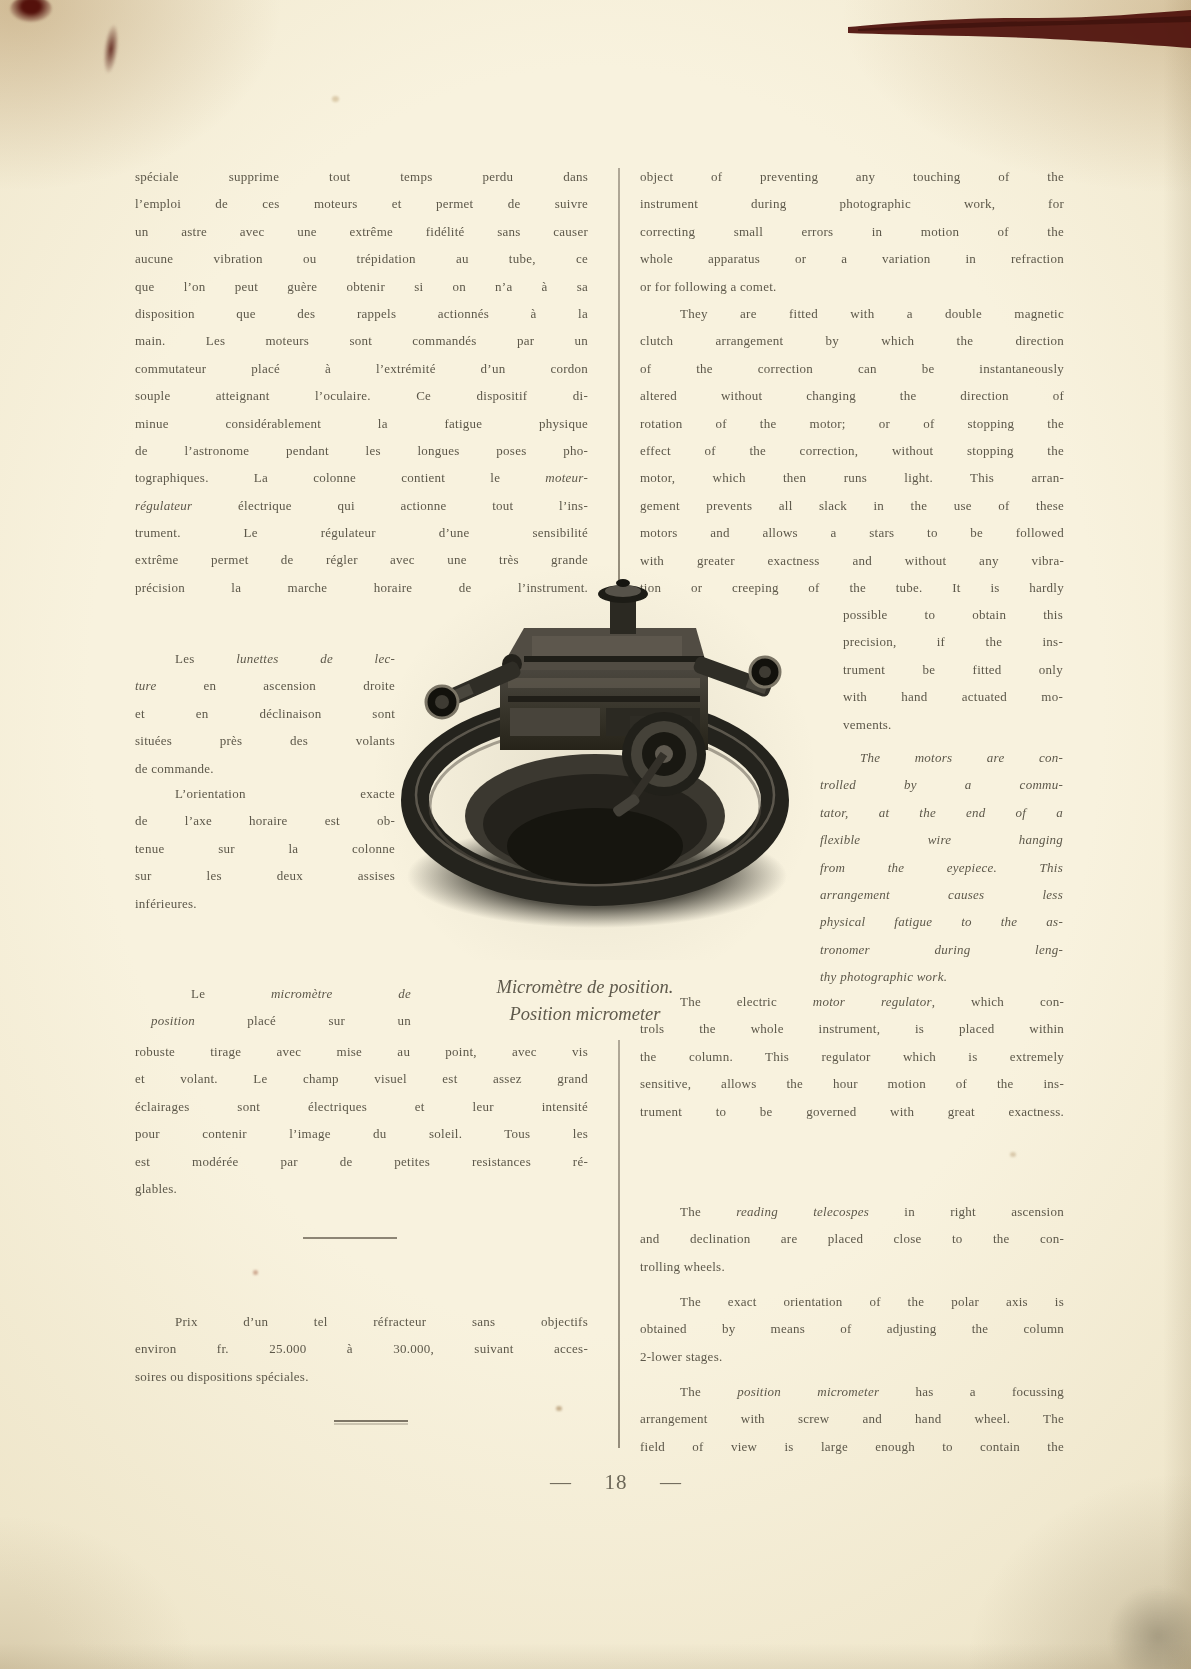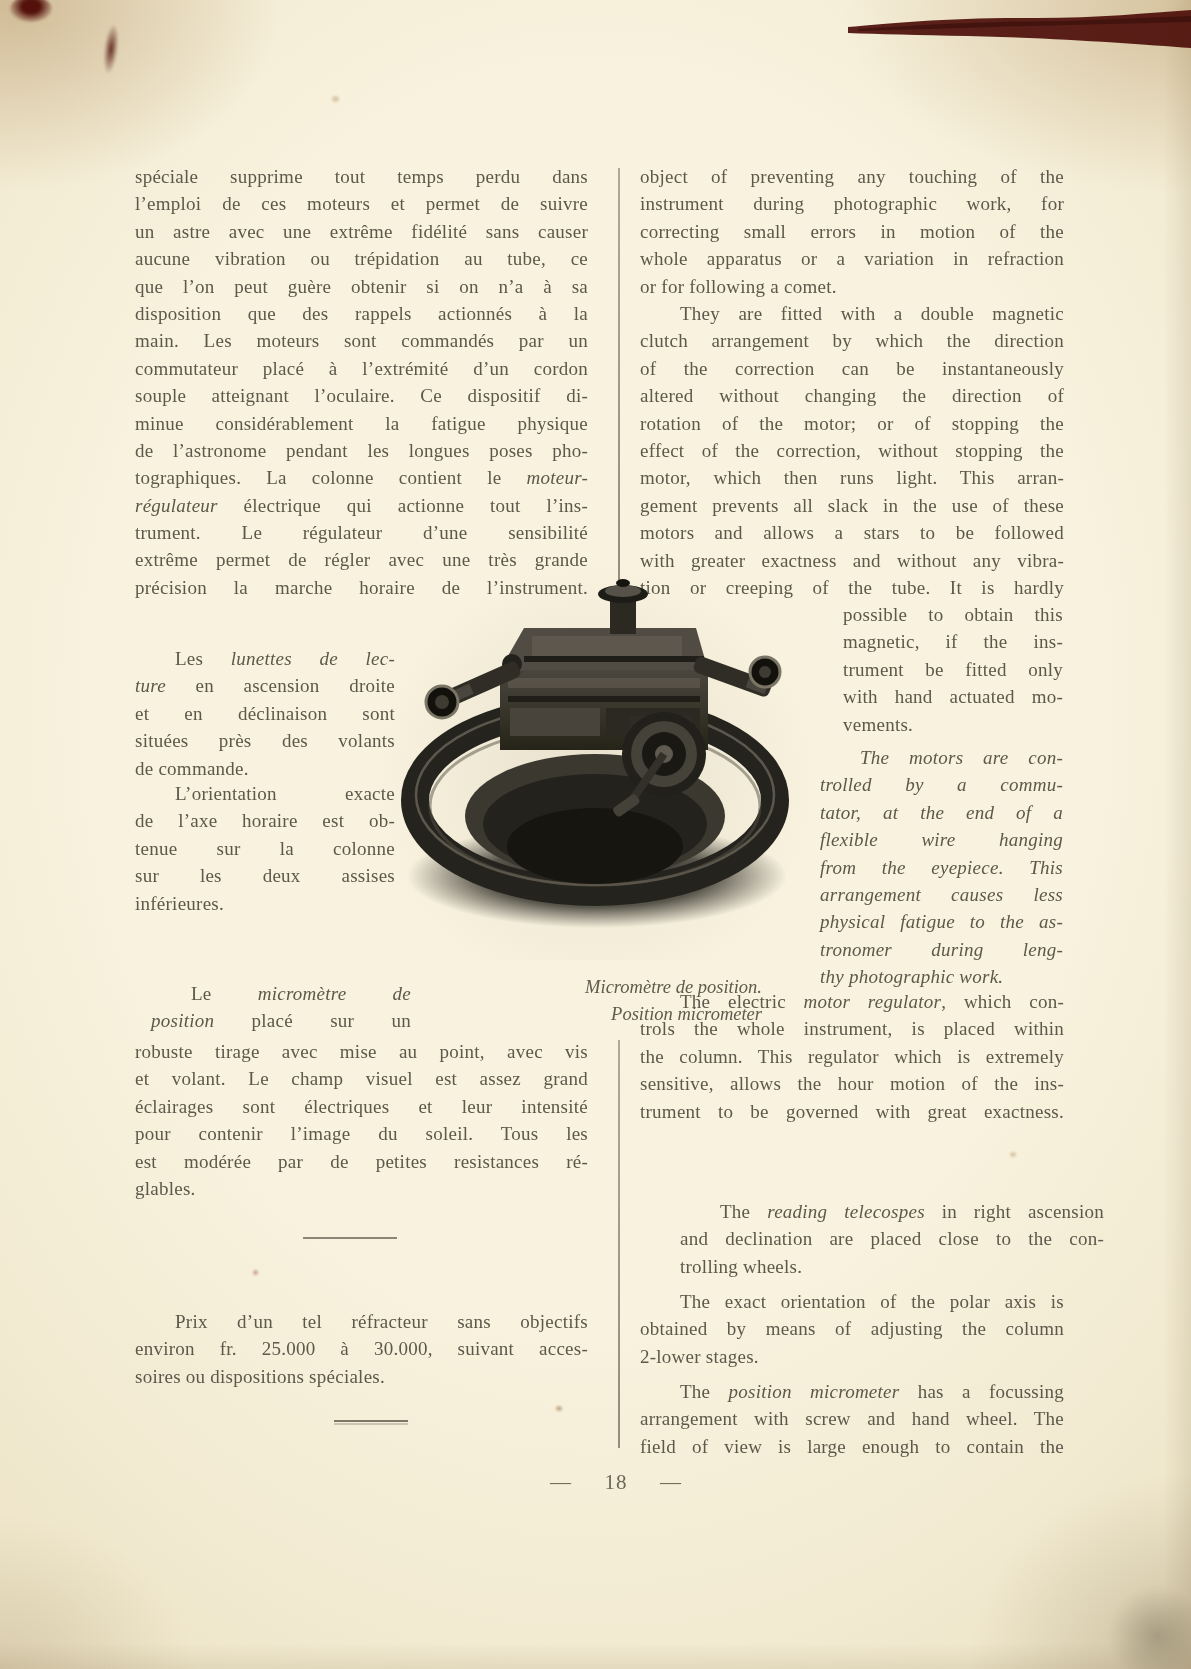--- a/index.html
+++ b/index.html
@@ -10,26 +10,26 @@
       radial-gradient(ellipse 430px 300px at 15px 5px,  rgba(146,99,40,0.34), rgba(146,99,40,0) 62%),
       radial-gradient(ellipse 520px 270px at 1185px 15px, rgba(150,105,45,0.30), rgba(150,105,45,0) 66%),
       radial-gradient(ellipse 320px 280px at 1191px 1669px, rgba(118,96,58,0.30), rgba(118,96,58,0) 70%),
       radial-gradient(ellipse 280px 220px at 0px 1669px, rgba(130,102,58,0.20), rgba(130,102,58,0) 70%),
       linear-gradient(to left, rgba(122,100,60,0.14), rgba(122,100,60,0) 28px),
       linear-gradient(to top,  rgba(122,100,60,0.12), rgba(122,100,60,0) 26px),
       radial-gradient(ellipse 920px 1150px at 50% 42%, #f8f2de 55%, #eee5c9 100%);
     font-family:"Liberation Serif","DejaVu Serif",serif;
     color:#5d584a;
   }
-  .para{position:absolute;font-size:19px;letter-spacing:0.25px;}
+  .para{position:absolute;font-size:13px;letter-spacing:0.25px;}
   .tline{height:27.4px;line-height:27.4px;text-align:justify;text-align-last:justify;overflow:visible;white-space:nowrap;}
   .para.endlast .tline:last-child{text-align:left;text-align-last:left;}
   .para.indent .tline:first-child{text-indent:40px;}
   .caption{
-    position:absolute;left:408px;top:974px;width:354px;text-align:right;
+    position:absolute;left:408px;top:974px;width:354px;text-align:center;
     font-style:italic;font-size:18.5px;line-height:27px;color:#5f5a4c;
   }
   .vrule{position:absolute;width:1.5px;background:linear-gradient(#b0a897,#948c7a);}
   .hrule{position:absolute;background:#8d8575;height:1.5px;}
   .hrule.heavy{height:2px;background:#7e7666;box-shadow:0 3px 0 rgba(126,118,102,0.35);}
   .pagenum{
     position:absolute;left:550px;top:1470px;width:132px;
     display:flex;justify-content:space-between;align-items:baseline;
     font-size:21px;color:#6c6758;letter-spacing:1px;
   }
@@ -140,21 +140,21 @@
       <div class="tline">effect of the correction, without stopping the</div>
       <div class="tline">motor, which then runs light. This arran-</div>
       <div class="tline">gement prevents all slack in the use of these</div>
       <div class="tline">motors and allows a stars to be followed</div>
       <div class="tline">with greater exactness and without any vibra-</div>
       <div class="tline">tion or creeping of the tube. It is hardly</div>
     </div>
 
   <div class="para endlast" style="left:843px;top:601px;width:220px;">
       <div class="tline">possible to obtain this</div>
-      <div class="tline">magnetic, if the ins-</div>
+      <div class="tline">precision, if the ins-</div>
       <div class="tline">trument be fitted only</div>
       <div class="tline">with hand actuated mo-</div>
       <div class="tline">vements.</div>
     </div>
 
   <div class="para indent endlast" style="left:820px;top:744px;width:243px;font-style:italic;">
       <div class="tline">The motors are con-</div>
       <div class="tline">trolled by a commu-</div>
       <div class="tline">tator, at the end of a</div>
       <div class="tline">flexible wire hanging</div>
@@ -166,21 +166,21 @@
     </div>
 
   <div class="para indent" style="left:640px;top:988px;width:424px;">
       <div class="tline">The electric <i>motor regulator</i>, which con-</div>
       <div class="tline">trols the whole instrument, is placed within</div>
       <div class="tline">the column. This regulator which is extremely</div>
       <div class="tline">sensitive, allows the hour motion of the ins-</div>
       <div class="tline">trument to be governed with great exactness.</div>
     </div>
 
-  <div class="para indent endlast" style="left:640px;top:1198px;width:424px;margin-left:40px;">
+  <div class="para indent endlast" style="left:640px;top:1198px;width:424px;">
       <div class="tline">The <i>reading telecospes</i> in right ascension</div>
       <div class="tline">and declination are placed close to the con-</div>
       <div class="tline">trolling wheels.</div>
     </div>
 
   <div class="para indent endlast" style="left:640px;top:1288px;width:424px;">
       <div class="tline">The exact orientation of the polar axis is</div>
       <div class="tline">obtained by means of adjusting the column</div>
       <div class="tline">2-lower stages.</div>
     </div>

